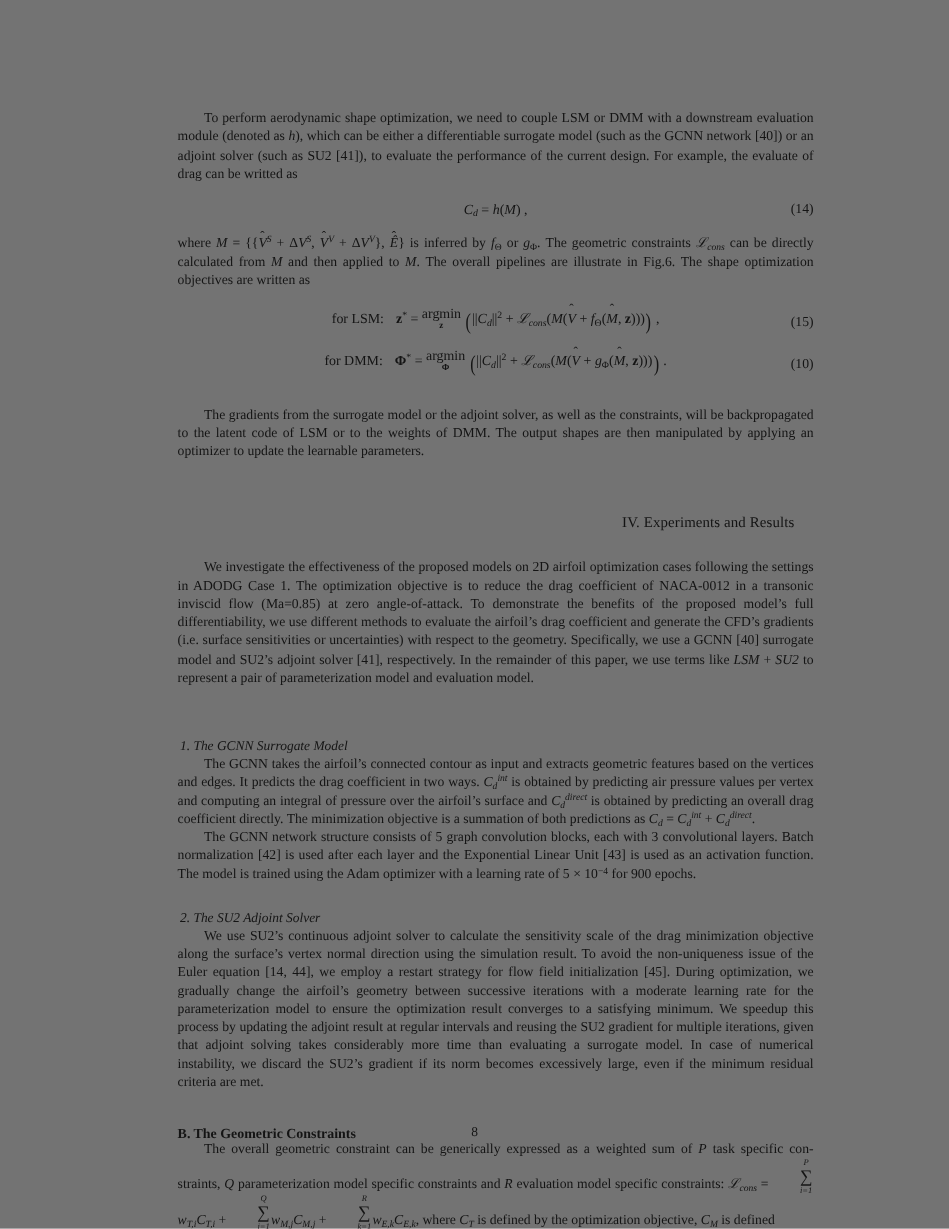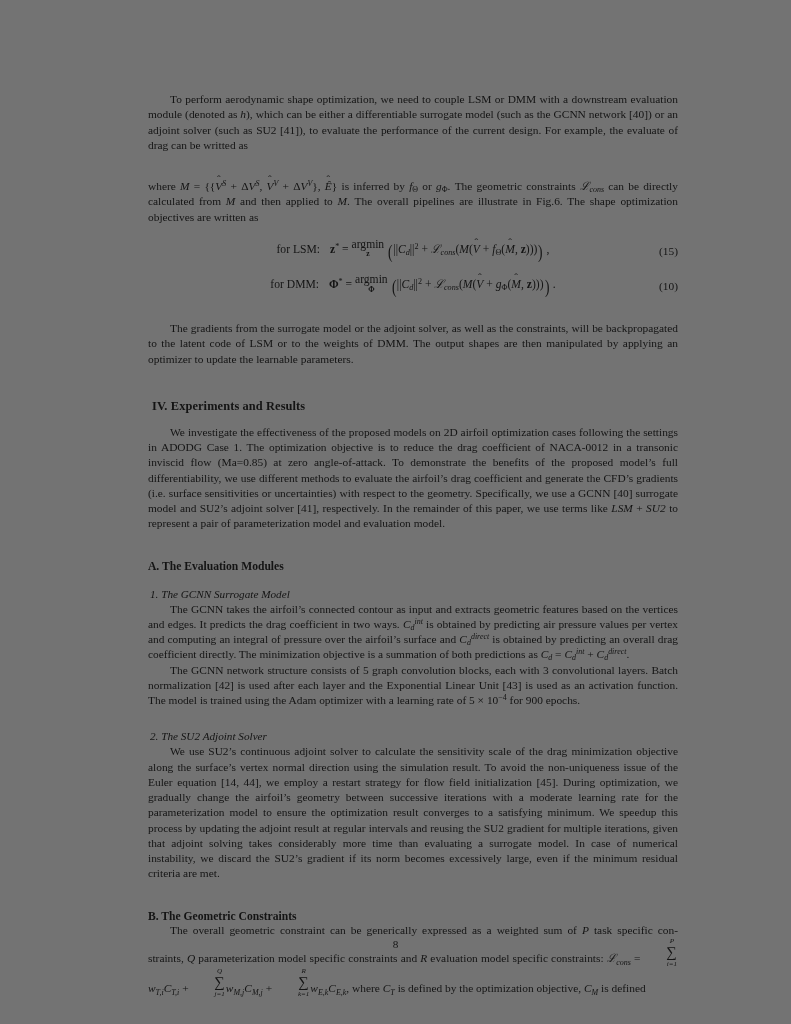--- a/index.html
+++ b/index.html
@@ -122,23 +122,23 @@
     vertical-align: -0.30em;
     line-height: 1.05;
     margin: 0 1px;
   }
   .sumop .lim-t { display: block; font-size: 0.62em; font-style: italic; }
   .sumop .big { display: block; font-size: 1.28em; font-style: normal; }
   .sumop .lim-b { display: block; font-size: 0.62em; font-style: italic; }
 
   h2.sec-title {
     font-size: 12.4px;
-    font-weight: bold;
-    text-align: left;
-    margin: 4px;
+    font-weight: normal;
+    text-align: right;
+    margin: 16px;
     letter-spacing: 0.1px;
   }
   h3.sub-title {
     font-size: 11.6px;
     font-weight: bold;
     margin: 0;
     text-align: left;
   }
   h4.subsub-title {
     font-size: 11.2px;
@@ -164,20 +164,28 @@
 
     <p class="para">
       To perform aerodynamic shape optimization, we need to couple LSM or DMM with a downstream evaluation
       module (denoted as <span class="mi">h</span>), which can be either a differentiable surrogate model (such as the GCNN network [40]) or an
       adjoint solver (such as SU2 [41]), to evaluate the performance of the current design. For example, the evaluate of drag
       can be writted as
     </p>
 
     <div class="gap-md"></div>
 
+    <div class="eq-block">
+      <div class="eq-row">
+        <span class="eq-body">
+          <span class="mi">C</span><sub class="mi">d</sub> = <span class="mi">h</span>(<span class="mi">M</span>)&nbsp;,
+        </span>
+        <span class="eq-num">(14)</span>
+      </div>
+    </div>
 
     <div class="gap-md"></div>
 
     <p class="para noindent">
       where <span class="mi">M</span> = {{<span class="hat mi">V</span><sup class="mi">S</sup> + Δ<span class="mi">V</span><sup class="mi">S</sup>, <span class="hat mi">V</span><sup class="mi">V</sup> + Δ<span class="mi">V</span><sup class="mi">V</sup>}, <span class="hat mi">Ê</span>} is inferred by <span class="mi">f</span><sub>Θ</sub> or <span class="mi">g</span><sub>Φ</sub>. The geometric constraints <span class="mi">ℒ</span><sub class="mi">cons</sub> can be directly
       calculated from <span class="mi">M</span> and then applied to <span class="mi">M</span>. The overall pipelines are illustrate in Fig.6. The shape optimization objectives
       are written as
     </p>
 
     <div class="gap-md"></div>
@@ -221,21 +229,20 @@
       ADODG Case 1. The optimization objective is to reduce the drag coefficient of NACA-0012 in a transonic inviscid flow
       (Ma=0.85) at zero angle-of-attack. To demonstrate the benefits of the proposed model’s full differentiability, we use
       different methods to evaluate the airfoil’s drag coefficient and generate the CFD’s gradients (i.e. surface sensitivities or
       uncertainties) with respect to the geometry. Specifically, we use a GCNN [40] surrogate model and SU2’s adjoint solver
       [41], respectively. In the remainder of this paper, we use terms like <span class="mi">LSM</span> + <span class="mi">SU2</span> to represent a pair of parameterization
       model and evaluation model.
     </p>
 
     <div class="gap-xl"></div>
 
-    <h3 class="sub-title">A. The Evaluation Modules</h3>
 
     <div class="gap-md"></div>
 
     <h4 class="subsub-title">1. The GCNN Surrogate Model</h4>
 
     <p class="para">
       The GCNN takes the airfoil’s connected contour as input and extracts geometric features based on the vertices
       and edges. It predicts the drag coefficient in two ways. <span class="mi">C</span><sub class="mi">d</sub><sup class="mi">int</sup> is obtained by predicting air pressure values per vertex
       and computing an integral of pressure over the airfoil’s surface and <span class="mi">C</span><sub class="mi">d</sub><sup class="mi">direct</sup> is obtained by predicting an overall drag
       coefficient directly. The minimization objective is a summation of both predictions as <span class="mi">C</span><sub class="mi">d</sub> = <span class="mi">C</span><sub class="mi">d</sub><sup class="mi">int</sup> + <span class="mi">C</span><sub class="mi">d</sub><sup class="mi">direct</sup>.

